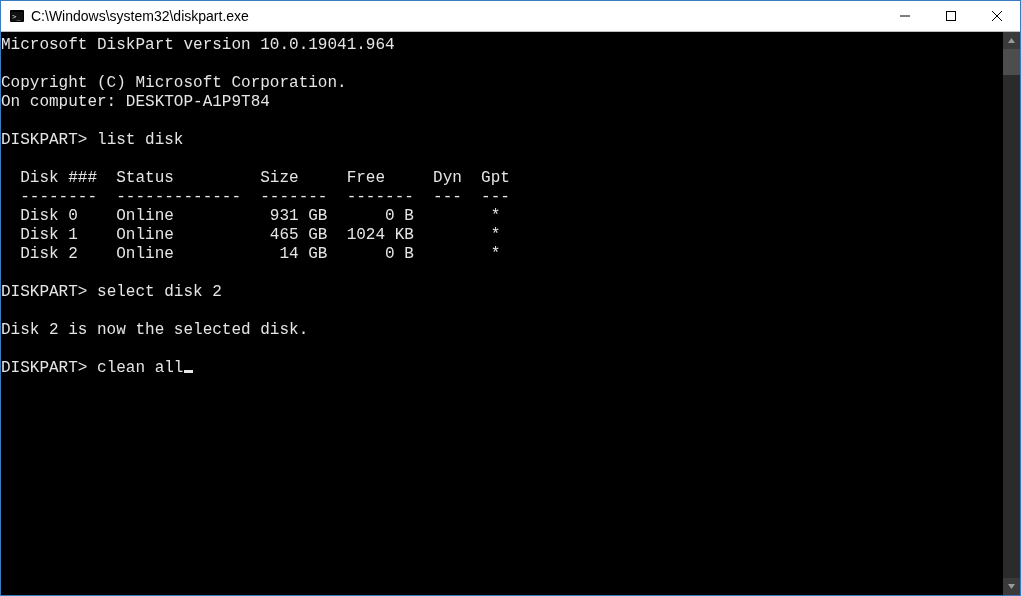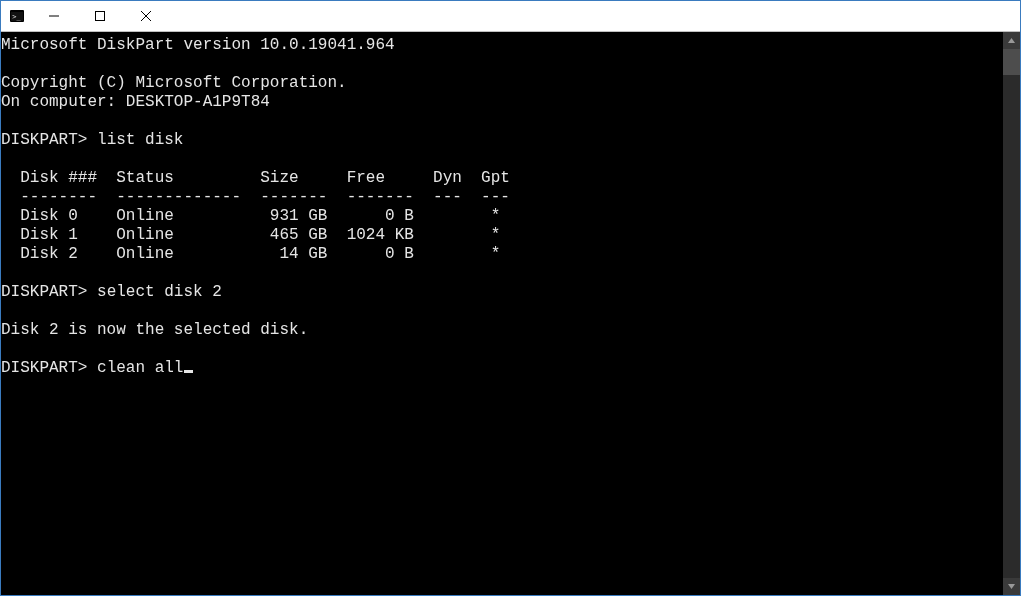--- a/index.html
+++ b/index.html
@@ -114,20 +114,21 @@
 
 <div class="window">
   <div class="titlebar">
     <span class="title-icon">
       <svg width="16" height="16" viewBox="0 0 16 16">
         <rect x="1" y="2" width="14" height="12" rx="1" fill="#000"></rect>
         <rect x="2" y="4" width="12" height="9" fill="#111"></rect>
         <text x="3.2" y="10.5" font-family="monospace" font-size="7" fill="#ddd">&gt;_</text>
       </svg>
     </span>
+    <div class="title-text">C:\Windows\system32\diskpart.exe</div>
     <div class="win-buttons">
       <button class="win-btn" aria-label="Minimize">
         <svg width="10" height="10" viewBox="0 0 10 10">
             <line x1="0" y1="5" x2="10" y2="5" stroke="#000" stroke-width="1"></line>
           </svg>
       </button>
       <button class="win-btn" aria-label="Maximize">
         <svg width="10" height="10" viewBox="0 0 10 10">
             <rect x="0.5" y="0.5" width="9" height="9" fill="none" stroke="#000" stroke-width="1"></rect>
           </svg>

